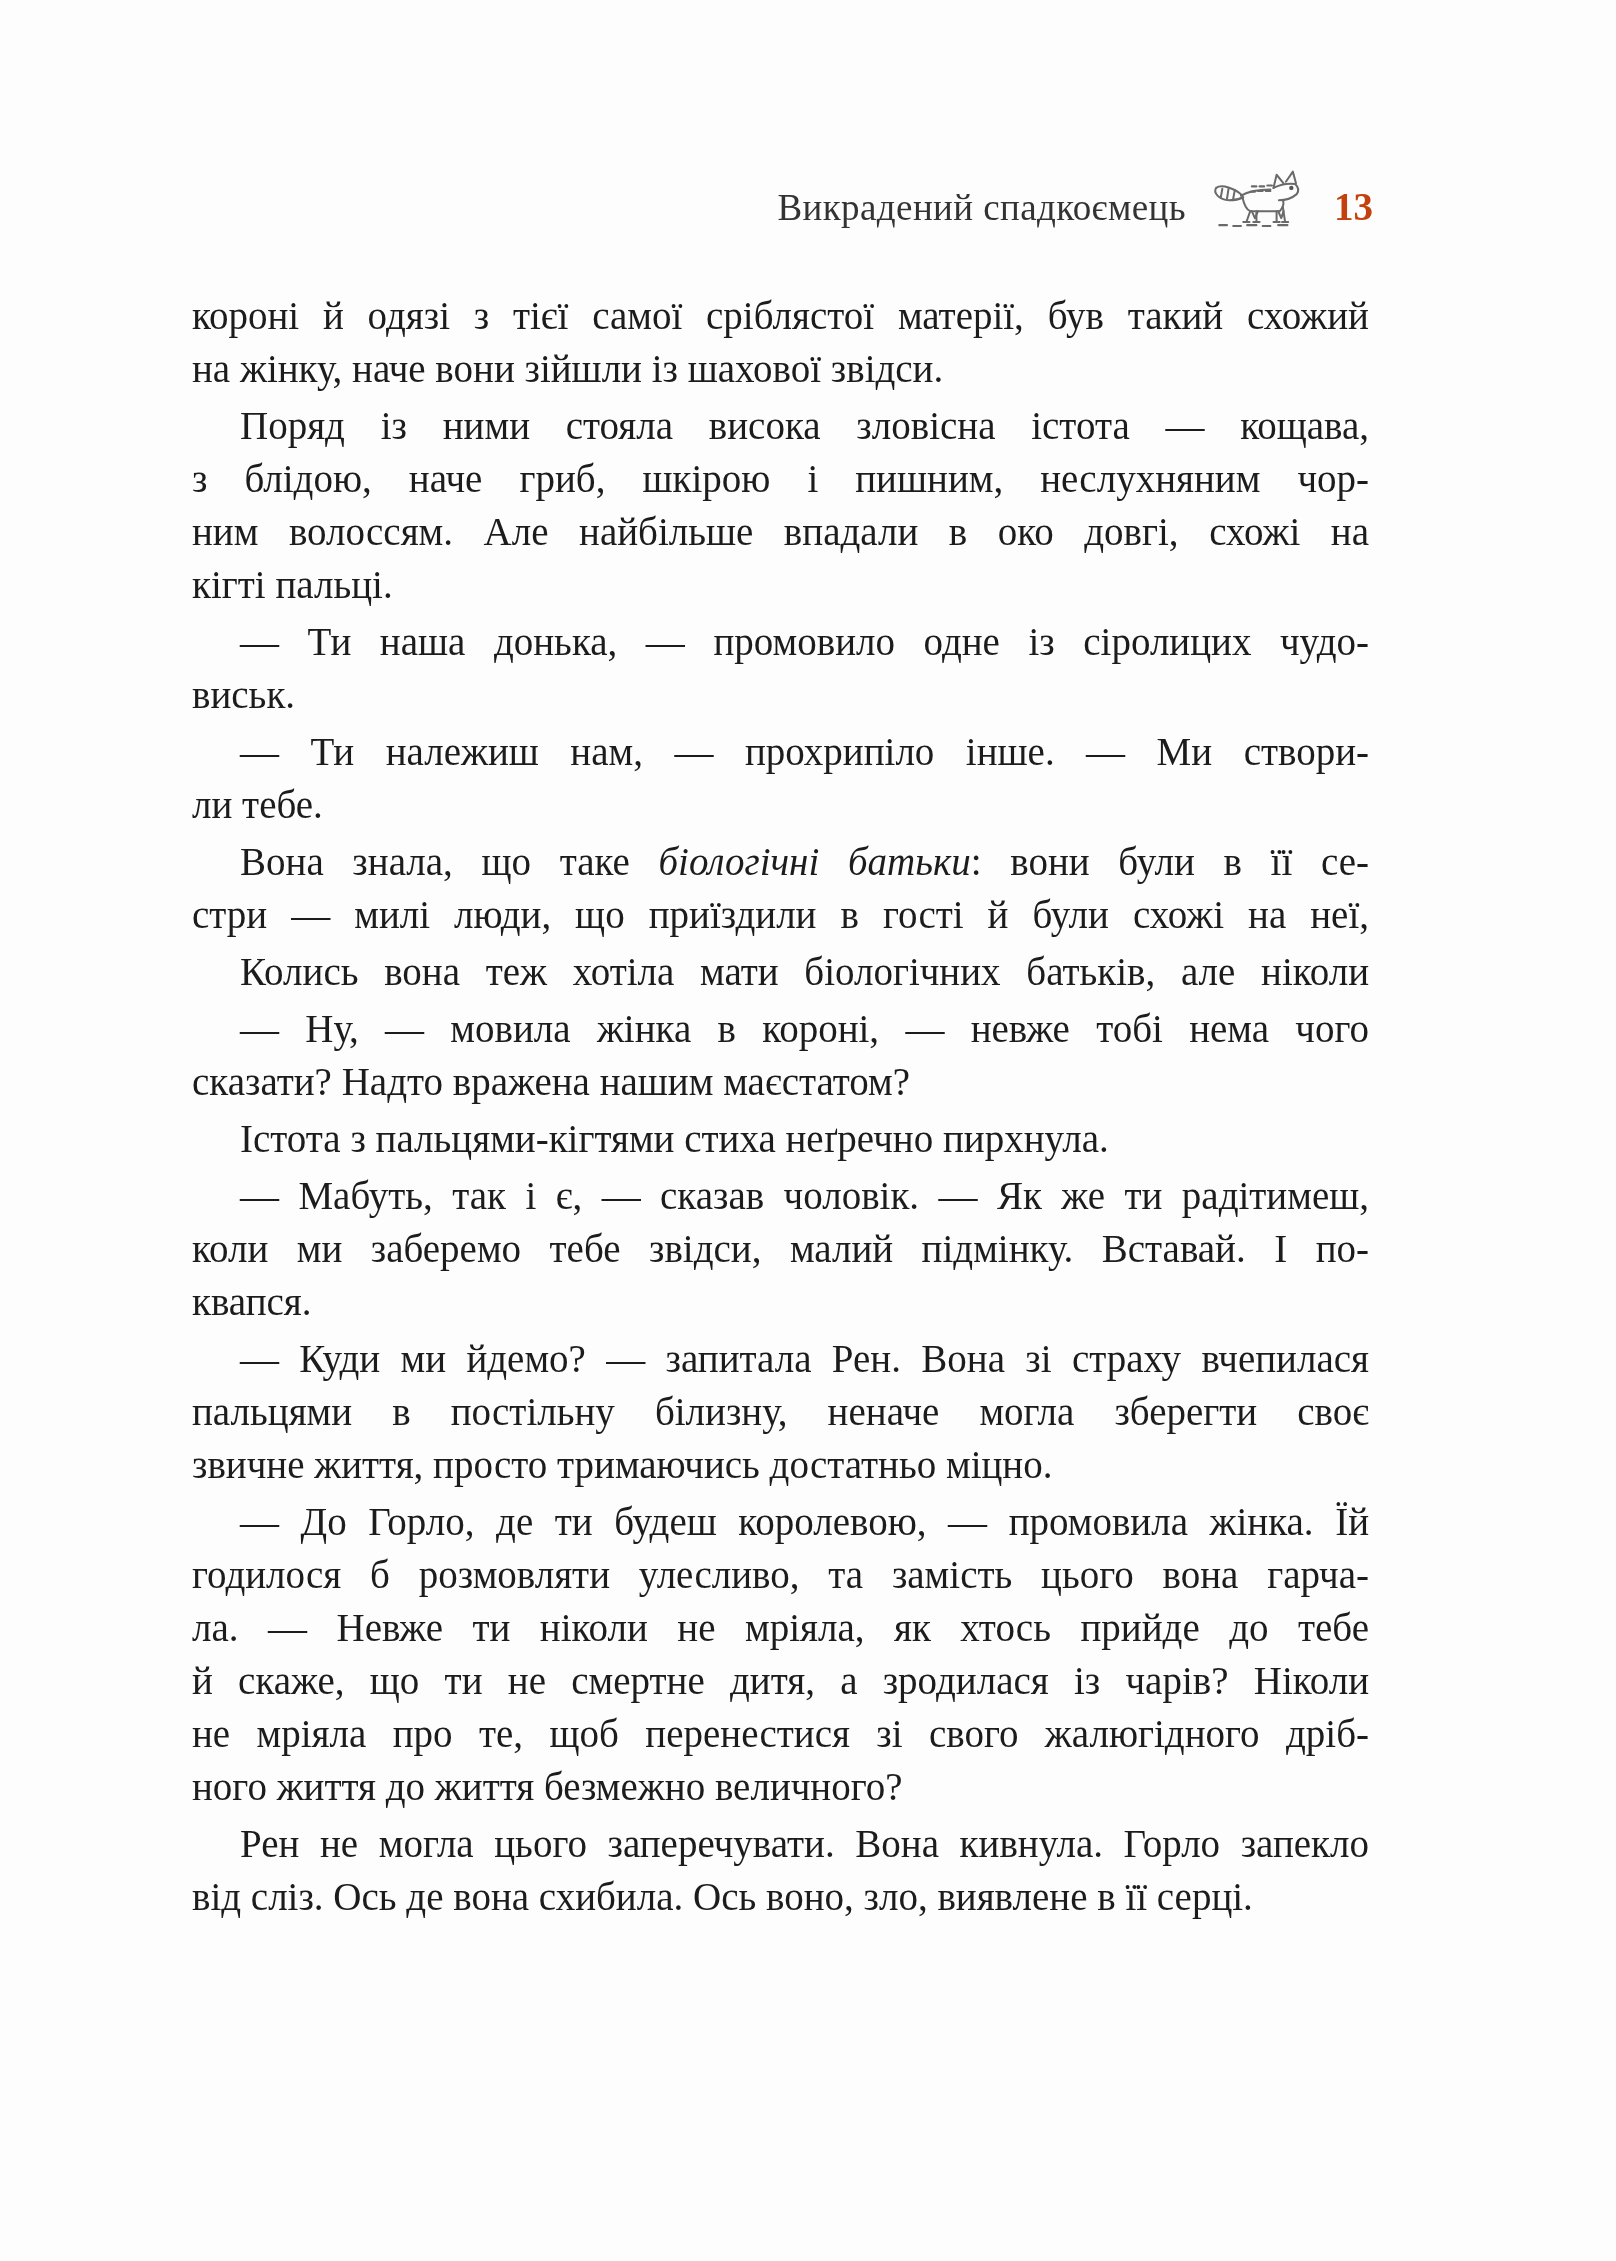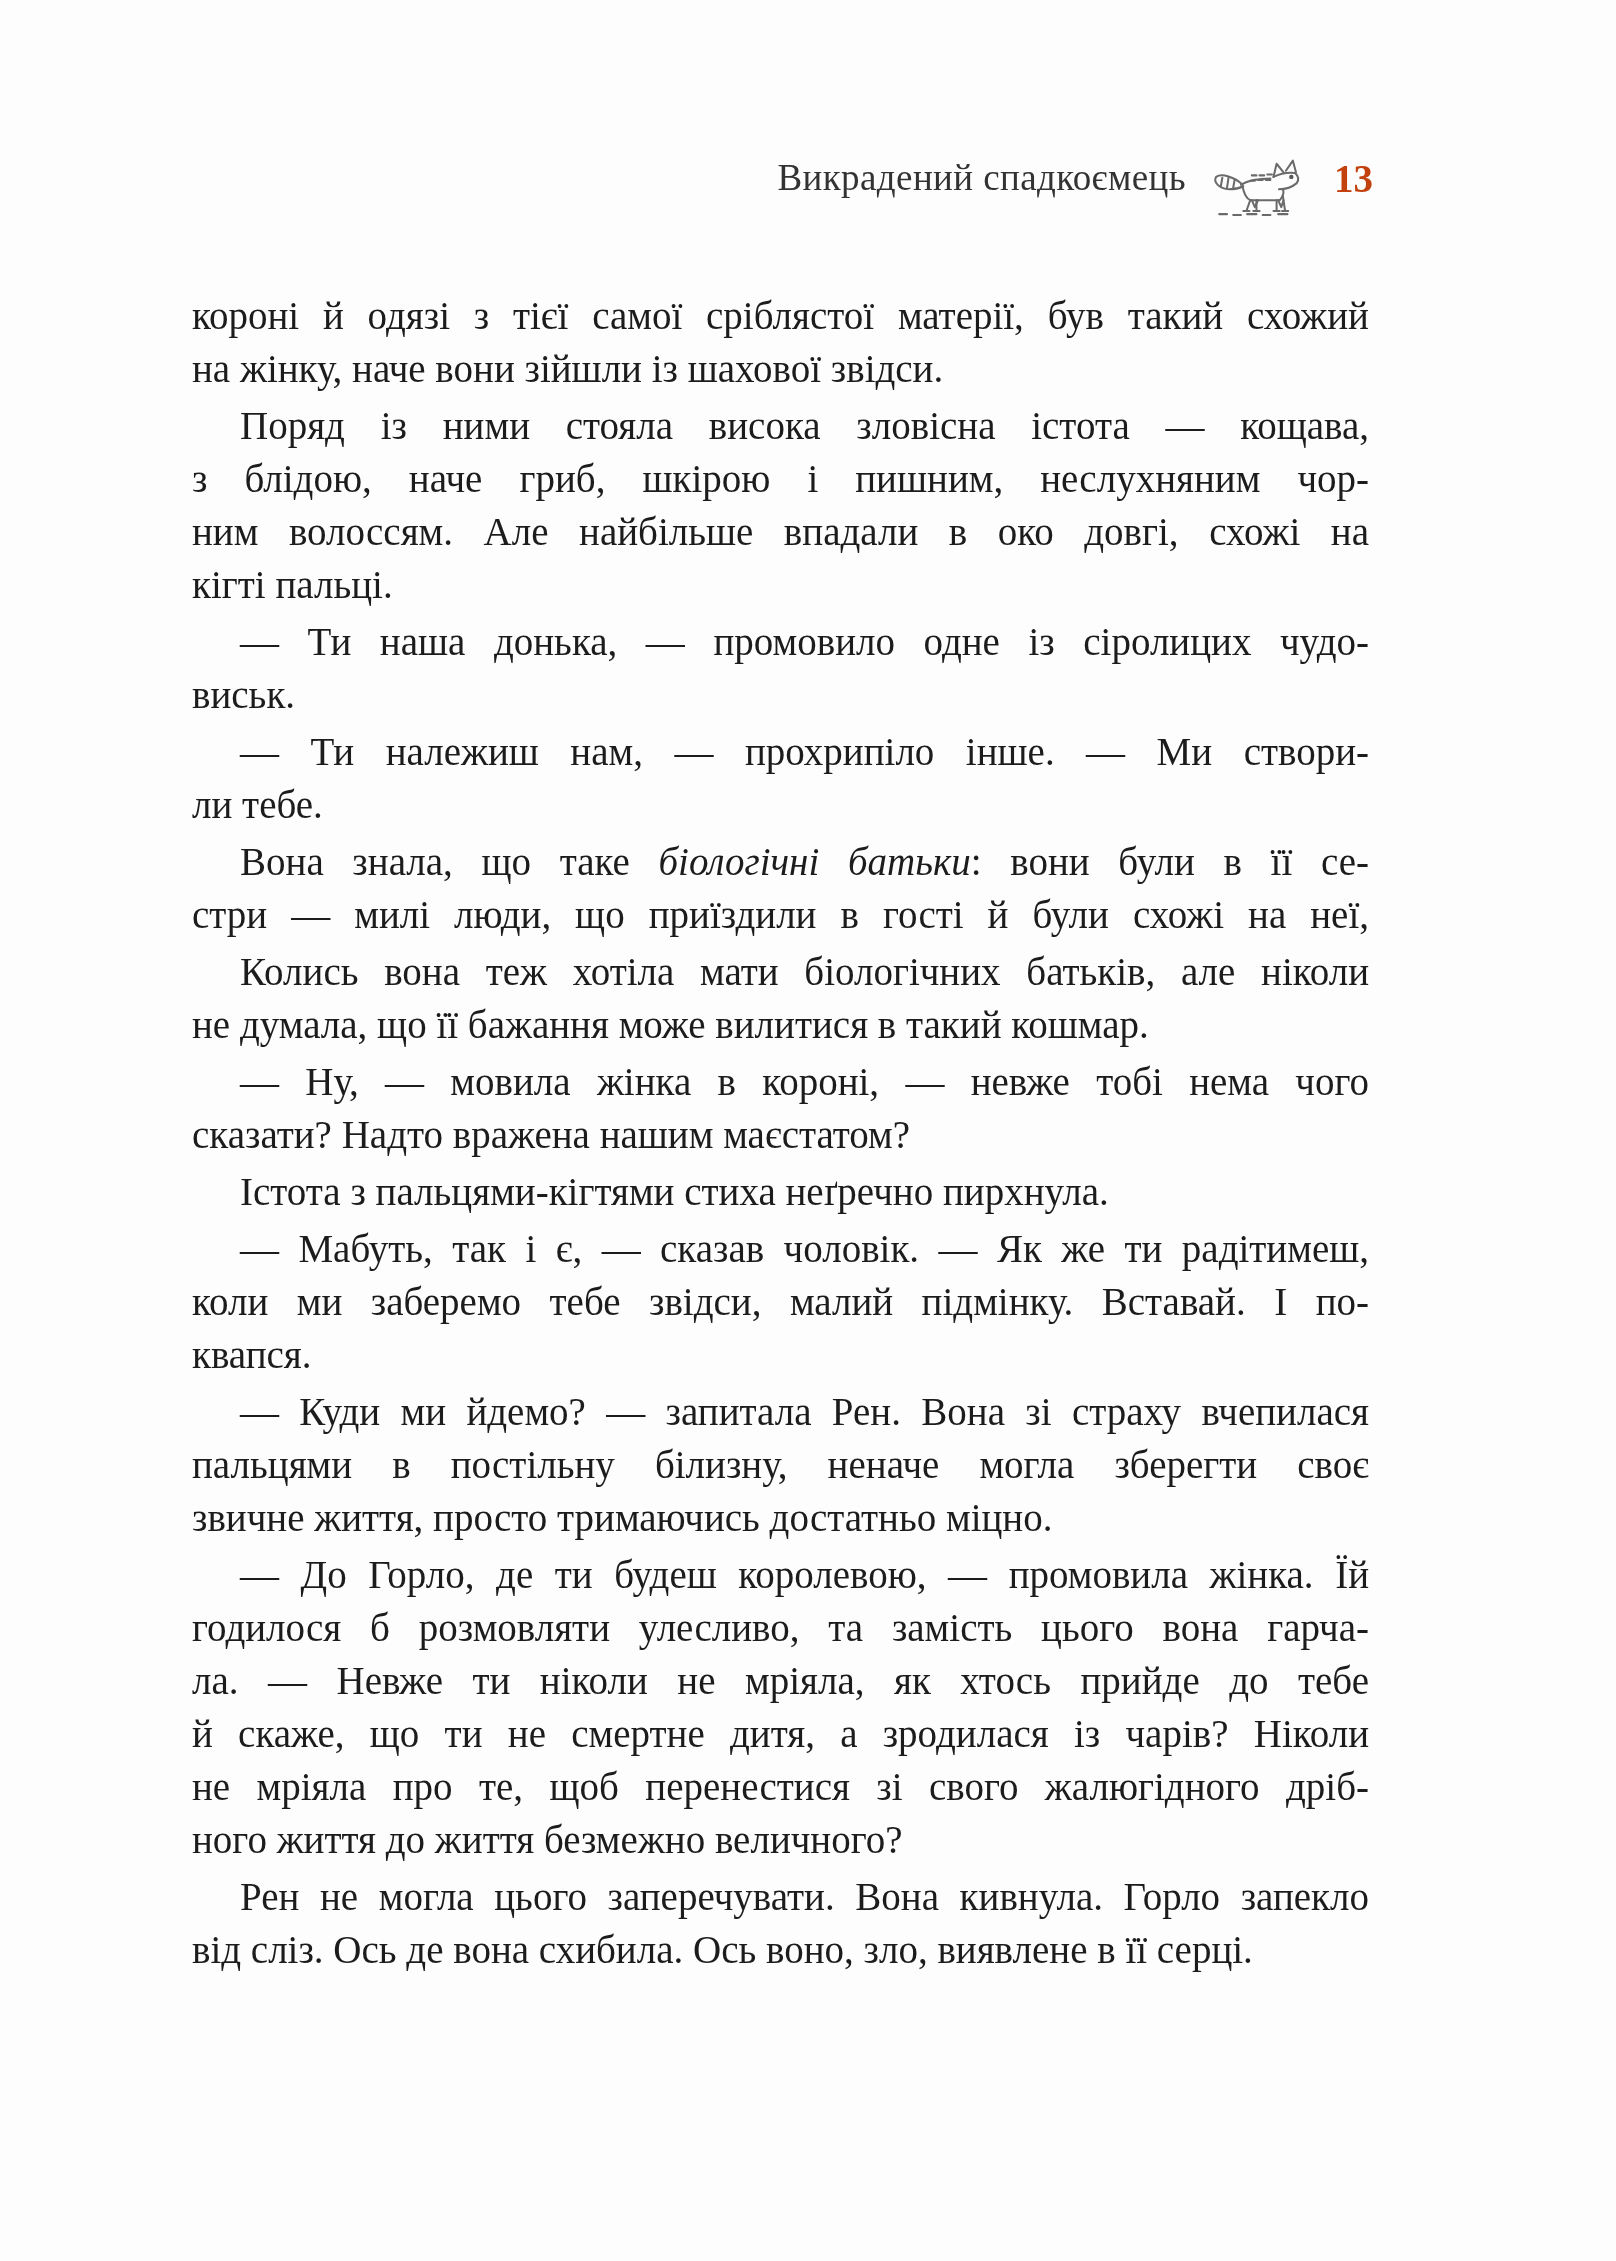--- a/index.html
+++ b/index.html
@@ -7,22 +7,22 @@
     position:relative;
     width:1617px;height:2261px;
     background:#fdfdfd;
     font-family:"Liberation Serif","DejaVu Serif",serif;
     color:#1c1c1c;
     overflow:hidden;
   }
   
   .header{
     position:absolute;
-    top:156px;right:244px;
-    display:flex;align-items:flex-start;
+    top:167px;right:244px;
+    display:flex;align-items:flex-end;
     color:#333333;
   }
   .running-title{
     font-size:37px;
     letter-spacing:0.4px;
     white-space:nowrap;
   }
   .fox{
     width:94px;height:62px;
     margin:0 29px 0 25px;
@@ -115,21 +115,20 @@
       <div class="para indent">
         <div class="line just"><span>— Ти належиш нам, — прохрипіло інше. — Ми створи-</span></div>
         <div class="line"><span>ли тебе.</span></div>
       </div>
       <div class="para indent">
         <div class="line just"><span>Вона знала, що таке </span><span class="it">біологічні батьки</span><span>: вони були в її се-</span></div>
         <div class="line just"><span>стри — милі люди, що приїздили в гості й були схожі на неї,</span></div>
       </div>
       <div class="para indent">
         <div class="line just"><span>Колись вона теж хотіла мати біологічних батьків, але ніколи</span></div>
-        <div class="line"><span>не думала, що її бажання може вилитися в такий кошмар.</span></div>
       </div>
       <div class="para indent">
         <div class="line just"><span>— Ну, — мовила жінка в короні, — невже тобі нема чого</span></div>
         <div class="line"><span>сказати? Надто вражена нашим маєстатом?</span></div>
       </div>
       <div class="para indent">
         <div class="line"><span>Істота з пальцями-кігтями стиха неґречно пирхнула.</span></div>
       </div>
       <div class="para indent">
         <div class="line just"><span>— Мабуть, так і є, — сказав чоловік. — Як же ти радітимеш,</span></div>

